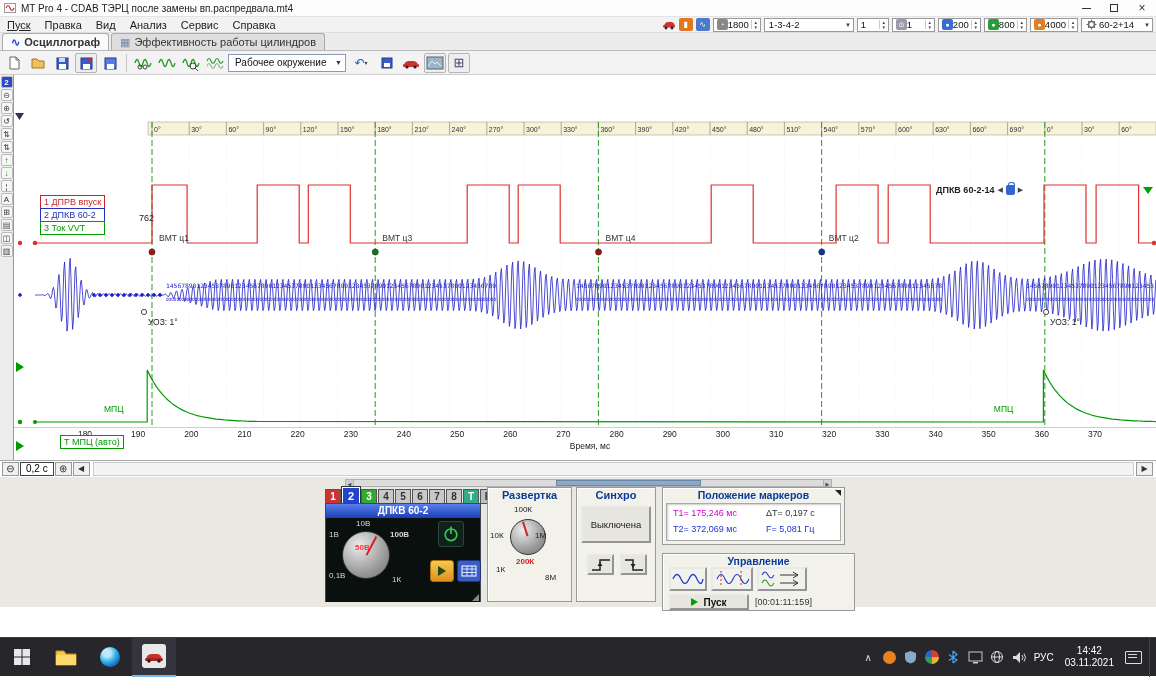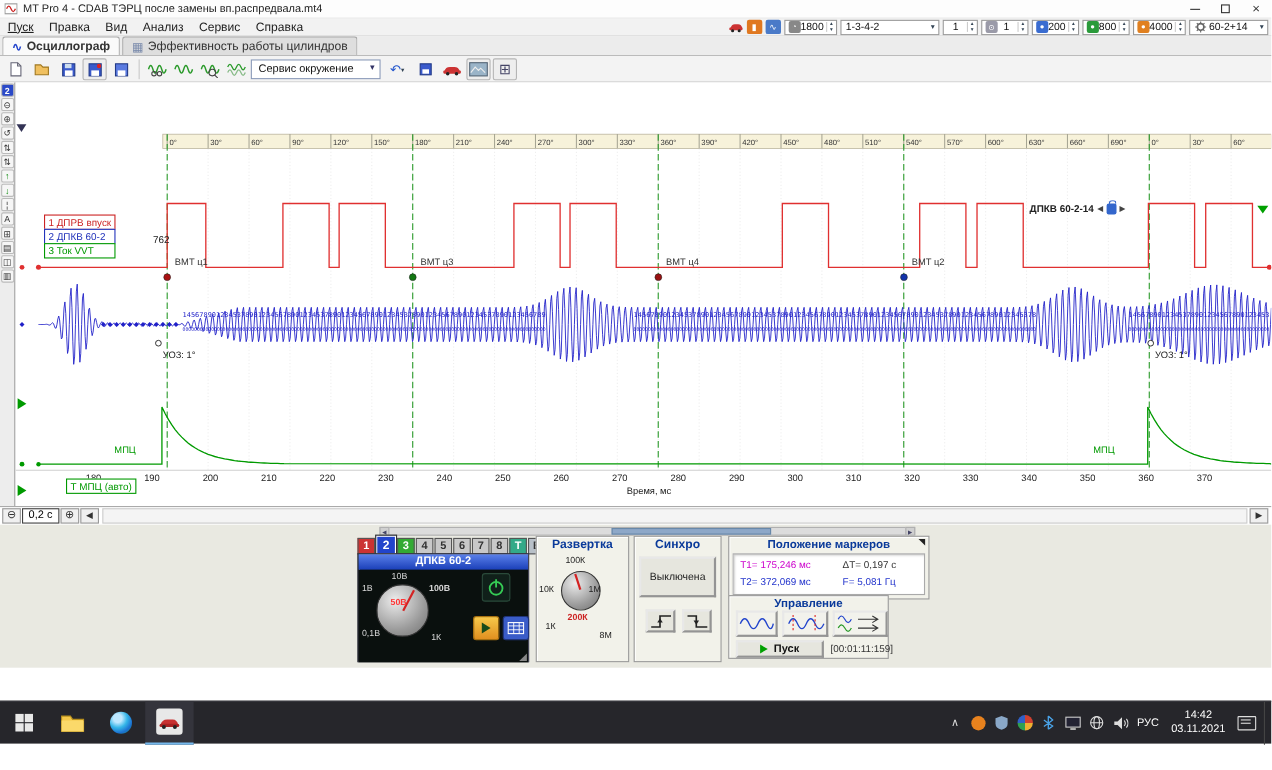--- a/index.html
+++ b/index.html
@@ -12,21 +12,21 @@
 .winbtn{width:28px;height:17px;display:flex;align-items:center;justify-content:center;font-size:10px;color:#333}
 .maxglyph{width:8px;height:8px;border:1px solid #333;display:inline-block}
 .minglyph{width:9px;height:1px;background:#333;display:inline-block}
 
 #menubar{position:absolute;left:0;top:17px;width:1156px;height:16px;background:#f2f2f2;display:flex;align-items:center;font-size:11px;color:#222;border-bottom:1px solid #ddd}
 .menu-item{padding:0 7px;height:16px;line-height:16px}
 .menu-item:first-child{text-decoration:underline}
 #menu-right{margin-left:auto;display:flex;align-items:center;gap:3px;padding-right:3px}
 .qic{width:14px;height:13px;border-radius:2px;display:inline-flex;align-items:center;justify-content:center}
 .spin{display:inline-flex;align-items:center;border:1px solid #999;background:#fff;height:14px;font-size:9.5px;color:#111;padding-left:3px}
-.spin .val{min-width:16px;text-align:center}
+.spin .val{min-width:16px;text-align:left}
 .arrs{display:inline-flex;flex-direction:column;font-size:5px;line-height:4.5px;color:#345;width:9px;align-items:center;margin-left:2px;border-left:1px solid #ccc}
 .comboq{display:inline-flex;align-items:center;border:1px solid #999;background:#fff;height:14px;font-size:9.5px;padding:0 2px 0 4px;color:#111}
 .comboq .ca{margin-left:auto;color:#345;font-size:6px;padding-left:4px}
 
 #tabbar{position:absolute;left:0;top:33px;width:1156px;height:18px;background:#ececec;display:flex;align-items:flex-end;padding-left:2px;border-bottom:1px solid #bbb}
 .tab{height:17px;display:flex;align-items:center;gap:4px;padding:0 8px;font-size:11px;border:1px solid #aaa;border-bottom:none;border-radius:3px 3px 0 0;background:#dedede;color:#333;margin-right:2px}
 .tab.active{background:#fafafa;font-weight:bold}
 .tabico{color:#2244cc;font-weight:bold}
 .tabico2{color:#7788aa}
 
@@ -78,21 +78,21 @@
 #sync-off{display:block;margin:5px auto 0;width:70px;height:37px;border:2px outset #e8e8e8;background:#e6e6de;font-size:9.5px;color:#222;font-family:"Liberation Sans",sans-serif}
 .edgebtn{position:absolute;top:66px;width:27px;height:21px;border:2px outset #e8e8e8;background:#e6e6de;display:flex;align-items:center;justify-content:center}
 #markers{left:662px;top:10px;width:183px;height:58px}
 #markers-inner{position:absolute;left:3px;top:15px;width:175px;height:38px;background:#fff;border:1px solid #aaa;box-shadow:inset 1px 1px 2px #ccc;font-size:9px}
 #markers-inner span{position:absolute;white-space:nowrap}
 .mk-t1{left:6px;top:4px;color:#cc00cc}
 .mk-dt{left:99px;top:4px;color:#333}
 .mk-t2{left:6px;top:20px;color:#2233cc}
 .mk-f{left:99px;top:20px;color:#2233cc}
 .mkcorner{position:absolute;right:3px;top:2px;border-left:6px solid transparent;border-top:6px solid #222}
-#runp{left:662px;top:64px;width:146px;height:58px}
+#runp{left:662px;top:76px;width:193px;height:58px}
 .wavebtn{position:absolute;top:13px;height:24px;border:2px outset #e8e8e8;background:#f2f2ec;display:flex;align-items:center;justify-content:center}
 #startbtn{position:absolute;left:6px;top:40px;width:80px;height:16px;border:2px outset #e8e8e8;background:#e6e6de;display:flex;align-items:center;justify-content:center;gap:5px;font-size:10px;font-weight:bold;color:#111}
 .ptri{width:0;height:0;border-left:7px solid #00a000;border-top:4px solid transparent;border-bottom:4px solid transparent}
 #timer{position:absolute;left:92px;top:43px;font-size:9px;color:#333}
 .rsz{position:absolute;right:1px;bottom:1px;border-left:7px solid transparent;border-bottom:7px solid #222}
 
 #taskbar{position:absolute;left:0;top:637px;width:1156px;height:39px;background:#26262b;display:flex;align-items:center;border-top:1px solid #3a3a40}
 .tb-cell{width:44px;height:39px;display:flex;align-items:center;justify-content:center}
 .tb-cell.appactive{background:#34343c;border-bottom:2px solid #76b9ed}
 #tray{margin-left:auto;display:flex;align-items:center;gap:7px;padding-right:4px;color:#eee}
@@ -266,21 +266,21 @@
           <path d="M13 13 L16 16" stroke="#444"></path>
         </svg>
       </span>
     <span class="tbtn">
         <svg width="18" height="16">
           <path d="M1 6 q2 -5 4 0 t4 0 t4 0 t4 0" fill="none" stroke="#2a9a2a" stroke-width="1.2"></path>
           <path d="M1 11 q2 -5 4 0 t4 0 t4 0 t4 0" fill="none" stroke="#88bb88" stroke-width="1.2"></path>
         </svg>
       </span>
     <span class="combo">
-      <span>Сервис окружение</span>
+      <span>Рабочее окружение</span>
         <span class="carr">▼</span>
     </span>
     <span class="tbtn" style="width:26px">
         <span style="color:#2255cc;font-size:12px">↶</span>
         <span style="font-size:6px;color:#345">▾</span>
       </span>
     <span class="tbtn">
         <svg width="14" height="14">
           <rect x="2" y="2" width="10" height="10" fill="#3a5acc" stroke="#223a88"></rect>
           <rect x="4" y="7" width="6" height="4" fill="#fff"></rect>

